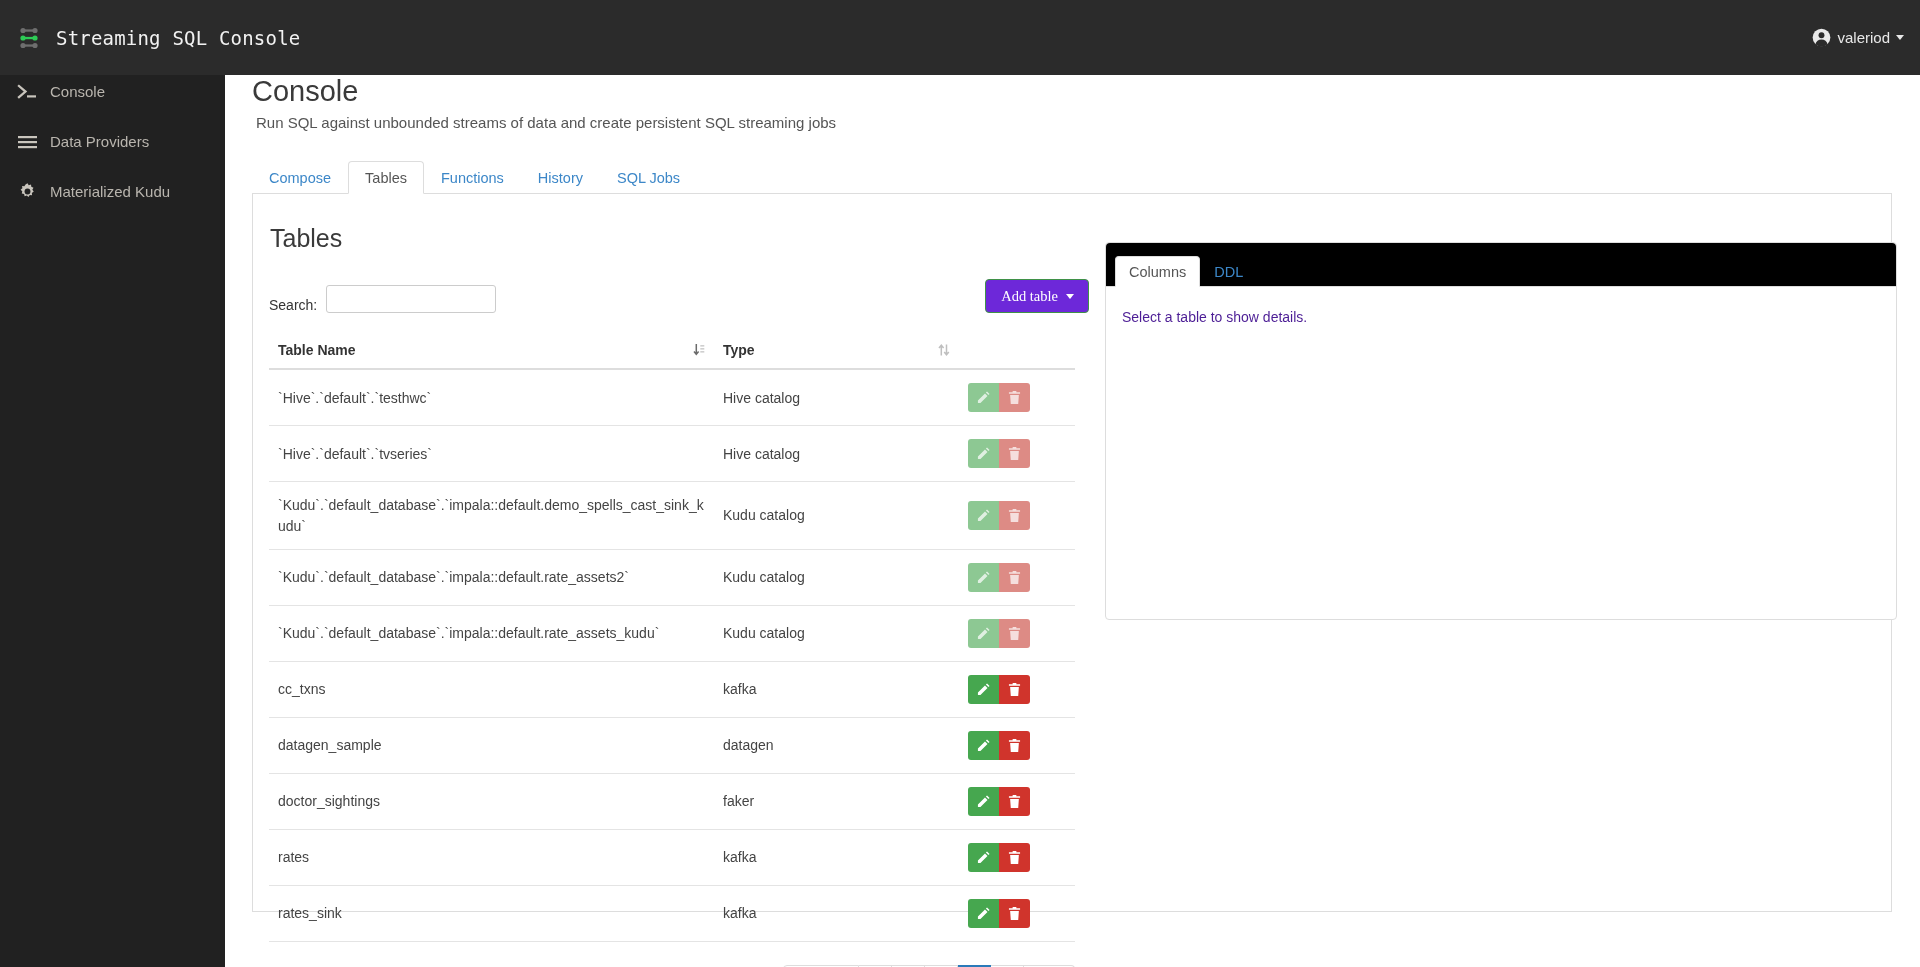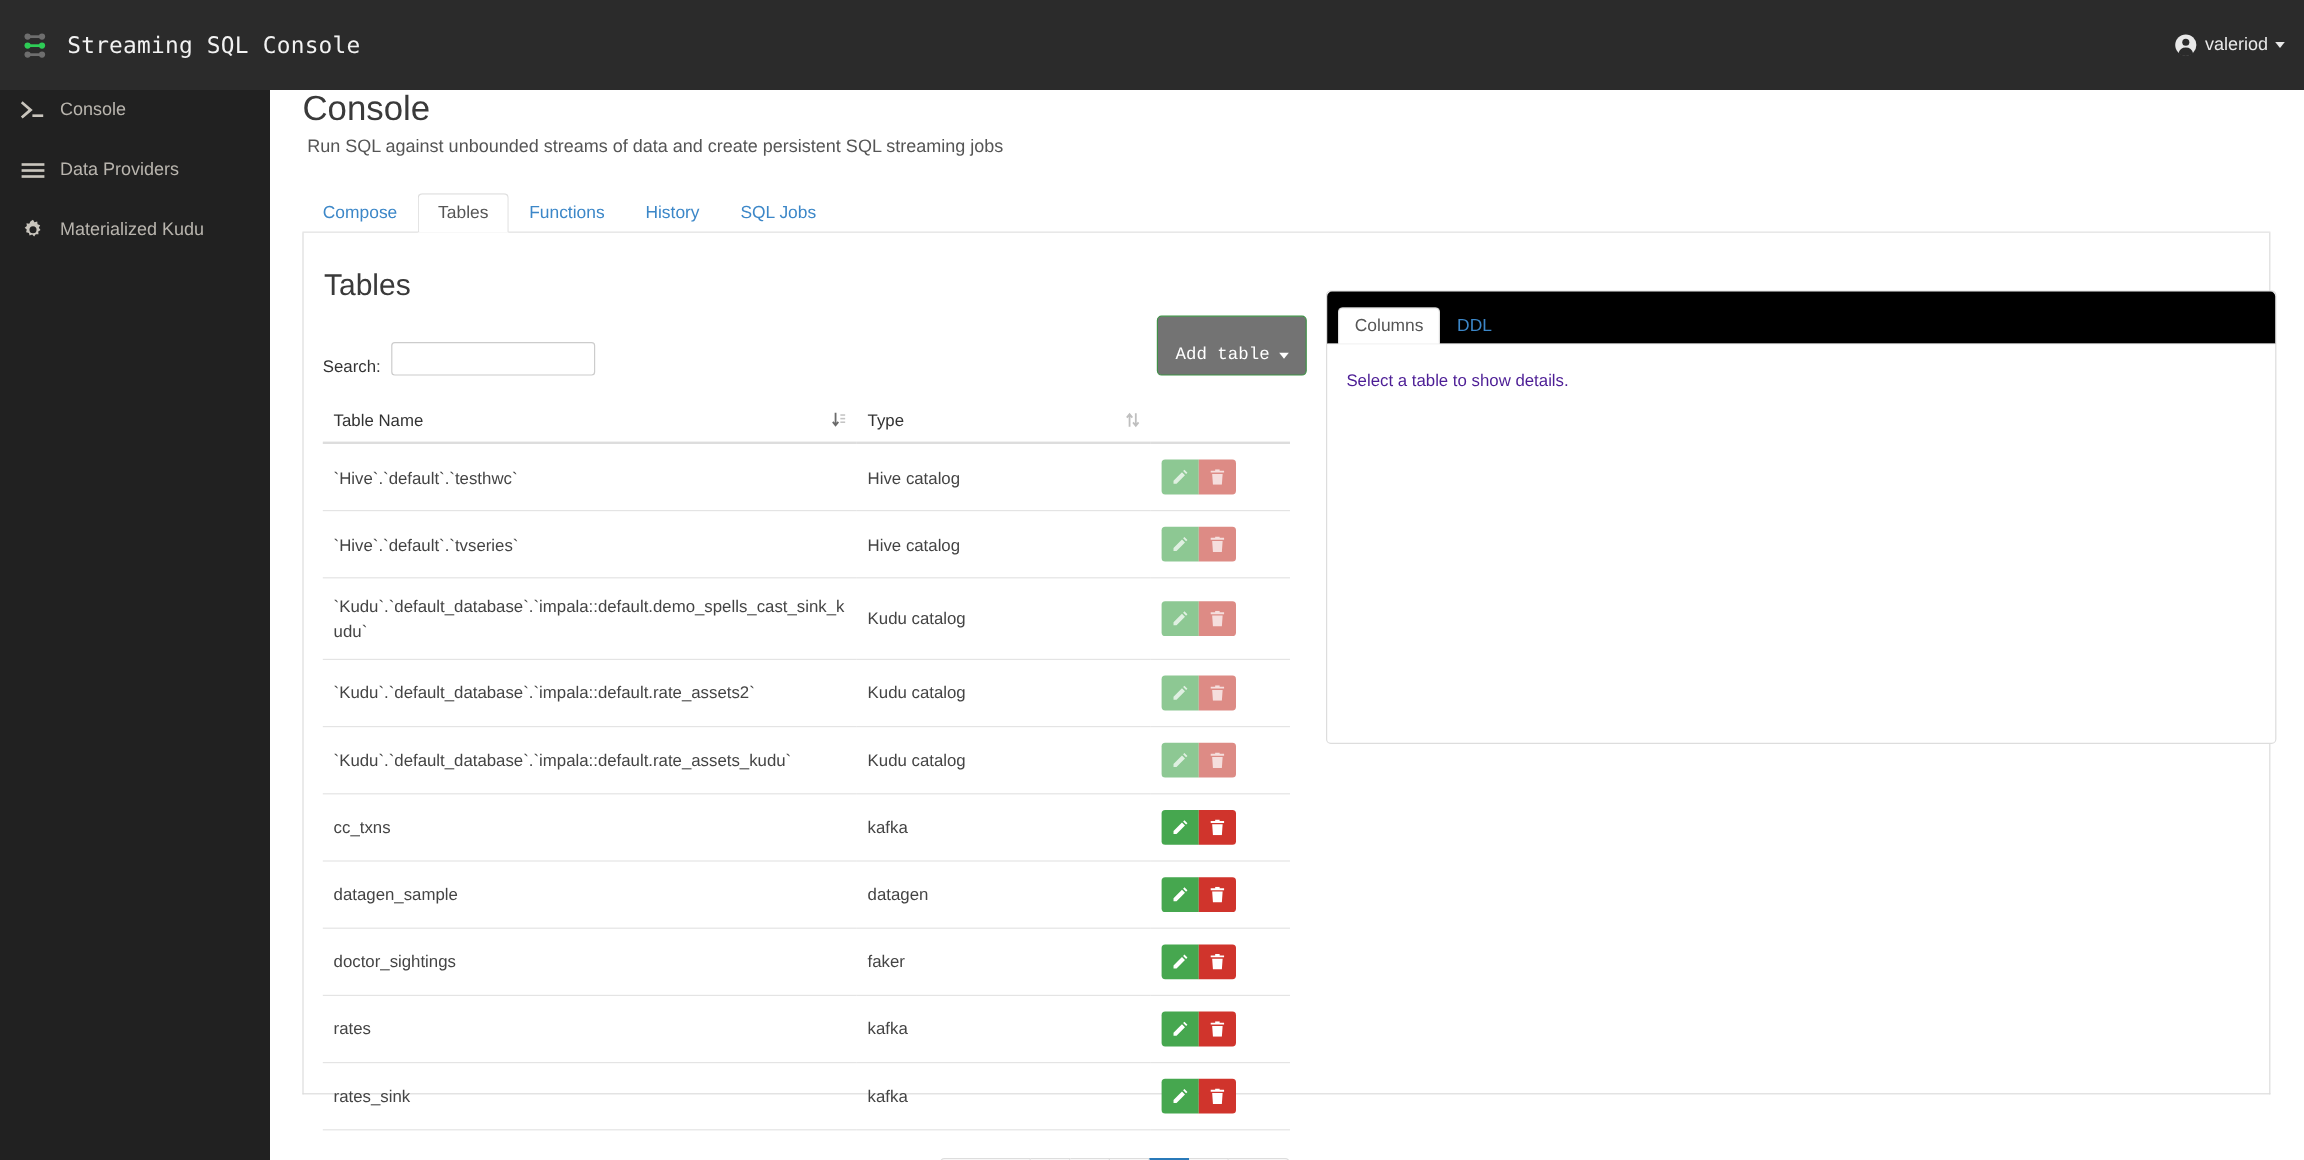--- a/index.html
+++ b/index.html
@@ -154,46 +154,46 @@
     border: 1px solid #cccccc;
     border-radius: 3px;
     padding: 2px 6px;
     font-family: "Liberation Sans", sans-serif;
     font-size: 13px;
     outline: none;
     background: #fff;
   }
   .add-table-btn {
     margin-left: auto;
-    background: #737373;
+    background: #6d28d9;
     border: 1px solid #3f9147;
     border-radius: 4px;
     color: #ffffff;
     font-size: 14.5px;
-    font-family: Liberation Mono, monospace;
-    padding: 25px 14px 9px 15px;
+    font-family: Liberation Serif, serif;
+    padding: 9px 14px 9px 15px;
     cursor: pointer;
     display: flex; align-items: center;
     line-height: 1;
   }
   .add-table-btn .caret-w {
     margin-left: 8px;
     width: 0; height: 0;
     border-left: 4.5px solid transparent;
     border-right: 4.5px solid transparent;
     border-top: 5px solid #ffffff;
     display: inline-block;
   }
 
   
   table.dt { width: 806px; border-collapse: collapse; }
   table.dt thead th {
     text-align: left;
     font-size: 14px;
-    font-weight: normal;
+    font-weight: bold;
     color: #333333;
     padding: 7px 9px 10px 9px;
     border-bottom: 2px solid #dddddd;
     position: relative;
     cursor: pointer;
     white-space: nowrap;
   }
   th.c-name { width: 445px; }
   th.c-type { width: 245px; }
   th.c-act  { width: 116px; }

